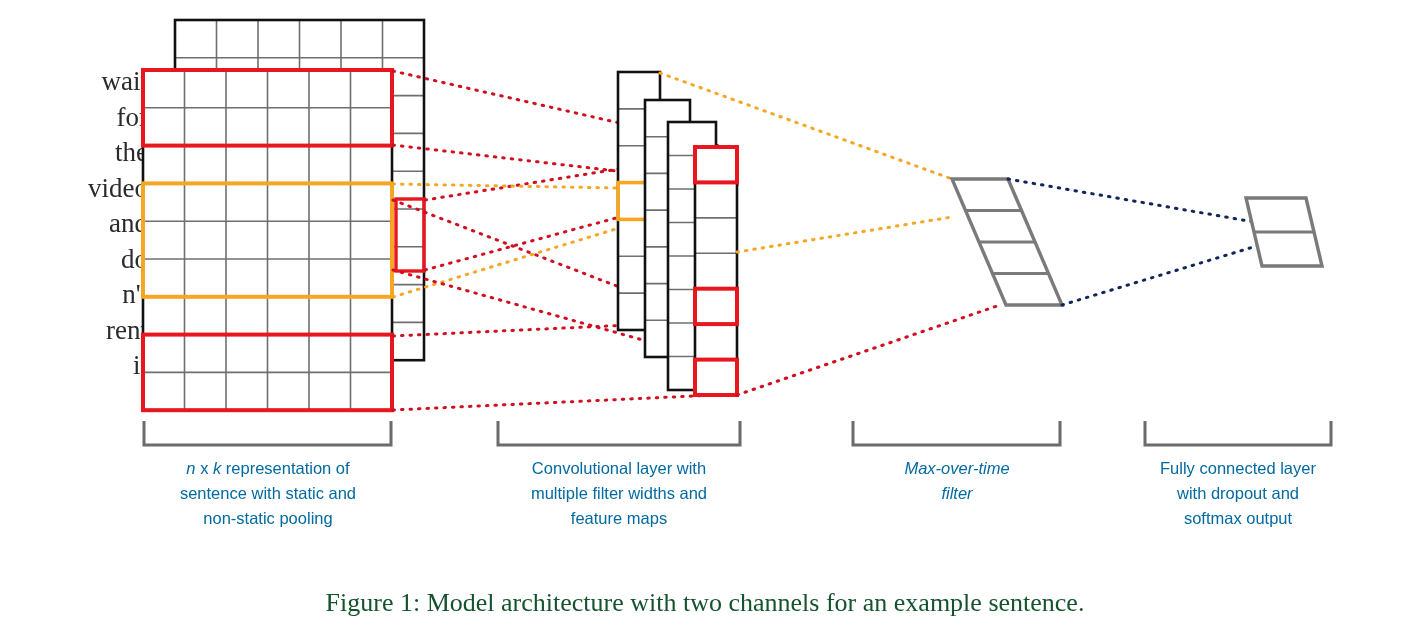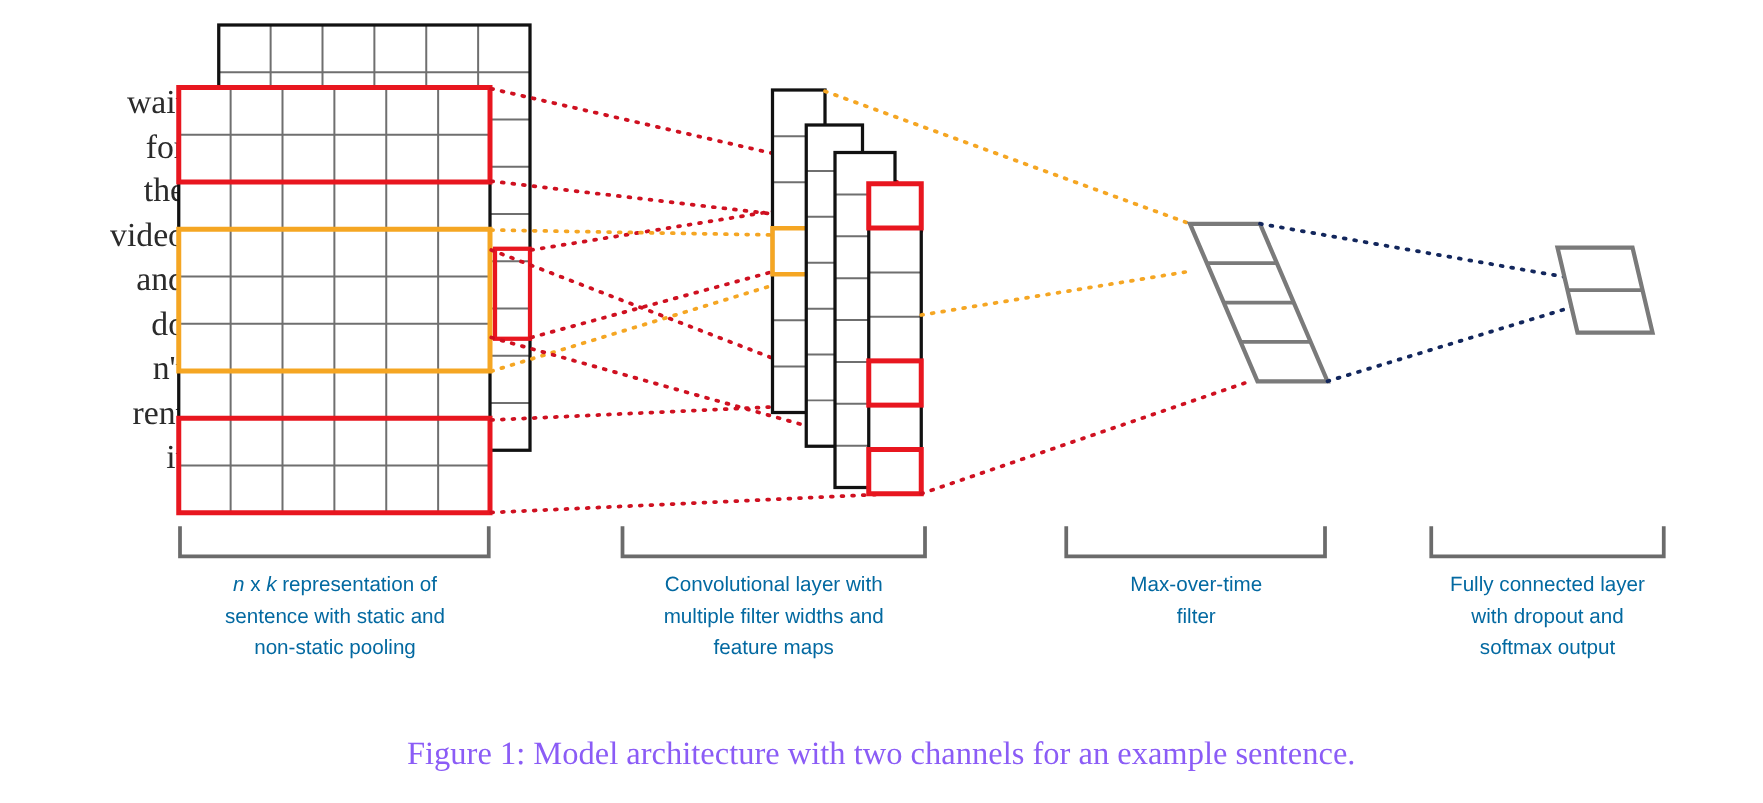--- a/index.html
+++ b/index.html
@@ -34,21 +34,21 @@
     color:#0369a1;
   }
   .stage-caption i{font-style:italic;}
 
   .fig-caption{
     position:absolute;
     left:0; top:588px; width:1410px;
     text-align:center;
     font-family:"Liberation Serif", serif;
     font-size:26px;
-    color:#8b5cf6;
+    color:#14532d;
   }
 </style>
 </head>
 <body>
 
 <div id="figure-root">
 
   <div class="words">
     <div>wait</div>
     <div>for</div>
@@ -232,21 +232,21 @@
     <div>sentence with static and</div>
     <div>non-static pooling</div>
   </div>
 
   <div class="stage-caption" style="left:473px; top:456px; width:292px;">
     <div>Convolutional layer with</div>
     <div>multiple filter widths and</div>
     <div>feature maps</div>
   </div>
 
-  <div class="stage-caption" style="left:811px; top:456px; width:292px;">
+  <div class="stage-caption" style="left:811px; top:456px; width:292px;font-style:italic;">
     <div>Max-over-time</div>
     <div>filter</div>
   </div>
 
   <div class="stage-caption" style="left:1092px; top:456px; width:292px;">
     <div>Fully connected layer</div>
     <div>with dropout and</div>
     <div>softmax output</div>
   </div>
 

